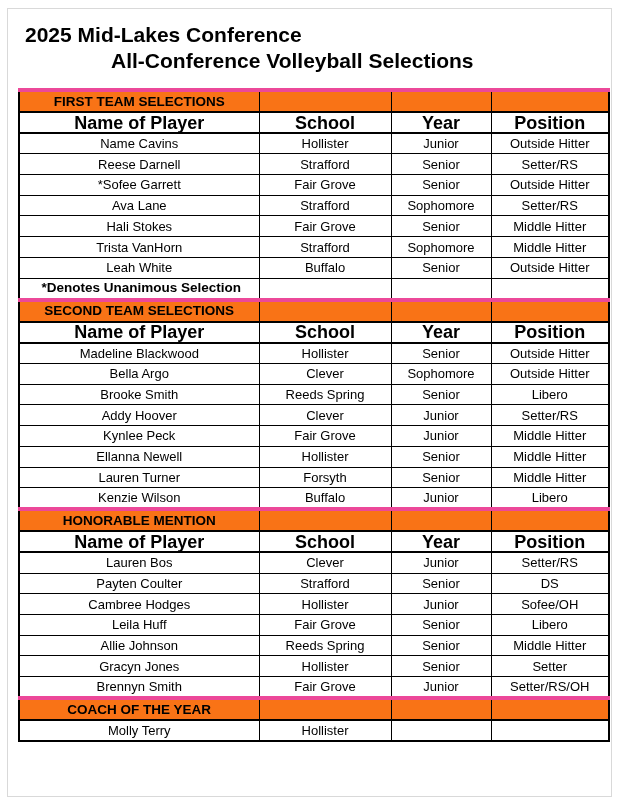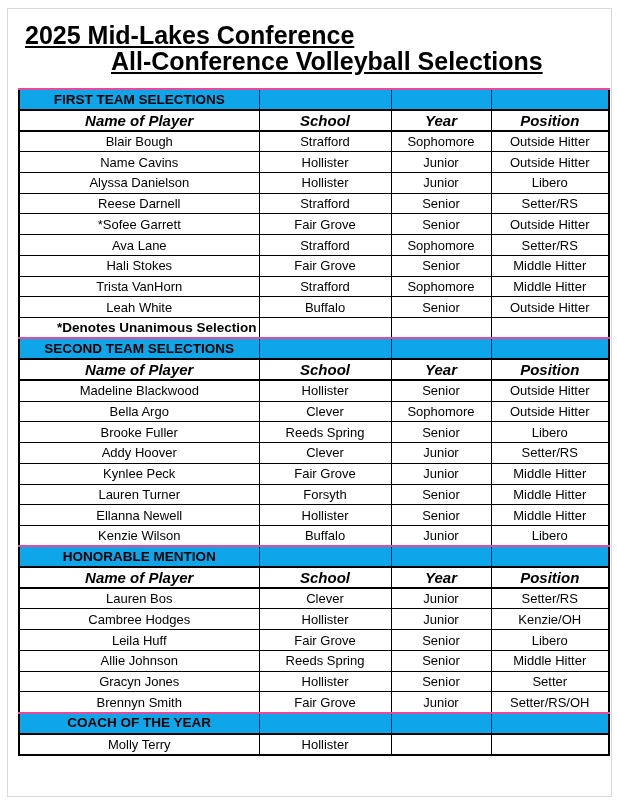--- a/index.html
+++ b/index.html
@@ -23,24 +23,23 @@
     height: 787px;
     border: 1px solid #d9d9d9;
     pointer-events: none;
   }
   .title-block {
     position: absolute;
     left: 25px;
     top: 22px;
     color: #000000;
     font-weight: bold;
-    font-size: 25px;
+    font-size: 21px;
     line-height: 26px;
     white-space: nowrap;
-    text-decoration: underline;
   }
   .title-line2 {
     padding-left: 86px;
   }
   table.selections {
     position: absolute;
     left: 18px;
     top: 88px;
     width: 590px;
     border-collapse: collapse;
@@ -58,39 +57,38 @@
     font-size: 13px;
     color: #000000;
     text-align: center;
     vertical-align: middle;
     line-height: 1;
     overflow: hidden;
     white-space: nowrap;
   }
   table.selections tr { height: 20.74px; }
   tr.section-row td {
-    background: #0ea5e9;
-    border-top: 2px solid #ec4899;
+    background: #f97316;
+    border-top: 4px solid #ec4899;
     border-bottom: 2px solid #000000;
   }
   tr.section-row td.section-title {
     font-weight: bold;
     font-size: 13.5px;
     text-align: center;
   }
   tr.colhead-row td {
     font-weight: bold;
-    font-size: 15px;
+    font-size: 18px;
     border-bottom: 2px solid #000000;
-    font-style: italic;
   }
   tr.footnote-row td.footnote {
     font-weight: bold;
     font-size: 13.5px;
-    text-align: right;
+    text-align: center;
     padding-left: 6px;
   }
 </style>
 </head>
 <body>
 
 <div class="page">
   <div class="print-area-border"></div>
 
   <div class="title-block">
@@ -112,36 +110,24 @@
           <td></td>
           <td></td>
         </tr>
         <tr class="colhead-row">
           <td>Name of Player</td>
           <td>School</td>
           <td>Year</td>
           <td>Position</td>
         </tr>
         <tr>
-          <td>Blair Bough</td>
-          <td>Strafford</td>
-          <td>Sophomore</td>
-          <td>Outside Hitter</td>
-        </tr>
-        <tr>
           <td>Name Cavins</td>
           <td>Hollister</td>
           <td>Junior</td>
           <td>Outside Hitter</td>
-        </tr>
-        <tr>
-          <td>Alyssa Danielson</td>
-          <td>Hollister</td>
-          <td>Junior</td>
-          <td>Libero</td>
         </tr>
         <tr>
           <td>Reese Darnell</td>
           <td>Strafford</td>
           <td>Senior</td>
           <td>Setter/RS</td>
         </tr>
         <tr>
           <td>*Sofee Garrett</td>
           <td>Fair Grove</td>
@@ -196,46 +182,46 @@
           <td>Senior</td>
           <td>Outside Hitter</td>
         </tr>
         <tr>
           <td>Bella Argo</td>
           <td>Clever</td>
           <td>Sophomore</td>
           <td>Outside Hitter</td>
         </tr>
         <tr>
-          <td>Brooke Fuller</td>
+          <td>Brooke Smith</td>
           <td>Reeds Spring</td>
           <td>Senior</td>
           <td>Libero</td>
         </tr>
         <tr>
           <td>Addy Hoover</td>
           <td>Clever</td>
           <td>Junior</td>
           <td>Setter/RS</td>
         </tr>
         <tr>
           <td>Kynlee Peck</td>
           <td>Fair Grove</td>
           <td>Junior</td>
           <td>Middle Hitter</td>
         </tr>
         <tr>
+          <td>Ellanna Newell</td>
+          <td>Hollister</td>
+          <td>Senior</td>
+          <td>Middle Hitter</td>
+        </tr>
+        <tr>
           <td>Lauren Turner</td>
           <td>Forsyth</td>
-          <td>Senior</td>
-          <td>Middle Hitter</td>
-        </tr>
-        <tr>
-          <td>Ellanna Newell</td>
-          <td>Hollister</td>
           <td>Senior</td>
           <td>Middle Hitter</td>
         </tr>
         <tr>
           <td>Kenzie Wilson</td>
           <td>Buffalo</td>
           <td>Junior</td>
           <td>Libero</td>
         </tr>
         <tr class="section-row">
@@ -250,24 +236,30 @@
           <td>Year</td>
           <td>Position</td>
         </tr>
         <tr>
           <td>Lauren Bos</td>
           <td>Clever</td>
           <td>Junior</td>
           <td>Setter/RS</td>
         </tr>
         <tr>
+          <td>Payten Coulter</td>
+          <td>Strafford</td>
+          <td>Senior</td>
+          <td>DS</td>
+        </tr>
+        <tr>
           <td>Cambree Hodges</td>
           <td>Hollister</td>
           <td>Junior</td>
-          <td>Kenzie/OH</td>
+          <td>Sofee/OH</td>
         </tr>
         <tr>
           <td>Leila Huff</td>
           <td>Fair Grove</td>
           <td>Senior</td>
           <td>Libero</td>
         </tr>
         <tr>
           <td>Allie Johnson</td>
           <td>Reeds Spring</td>

